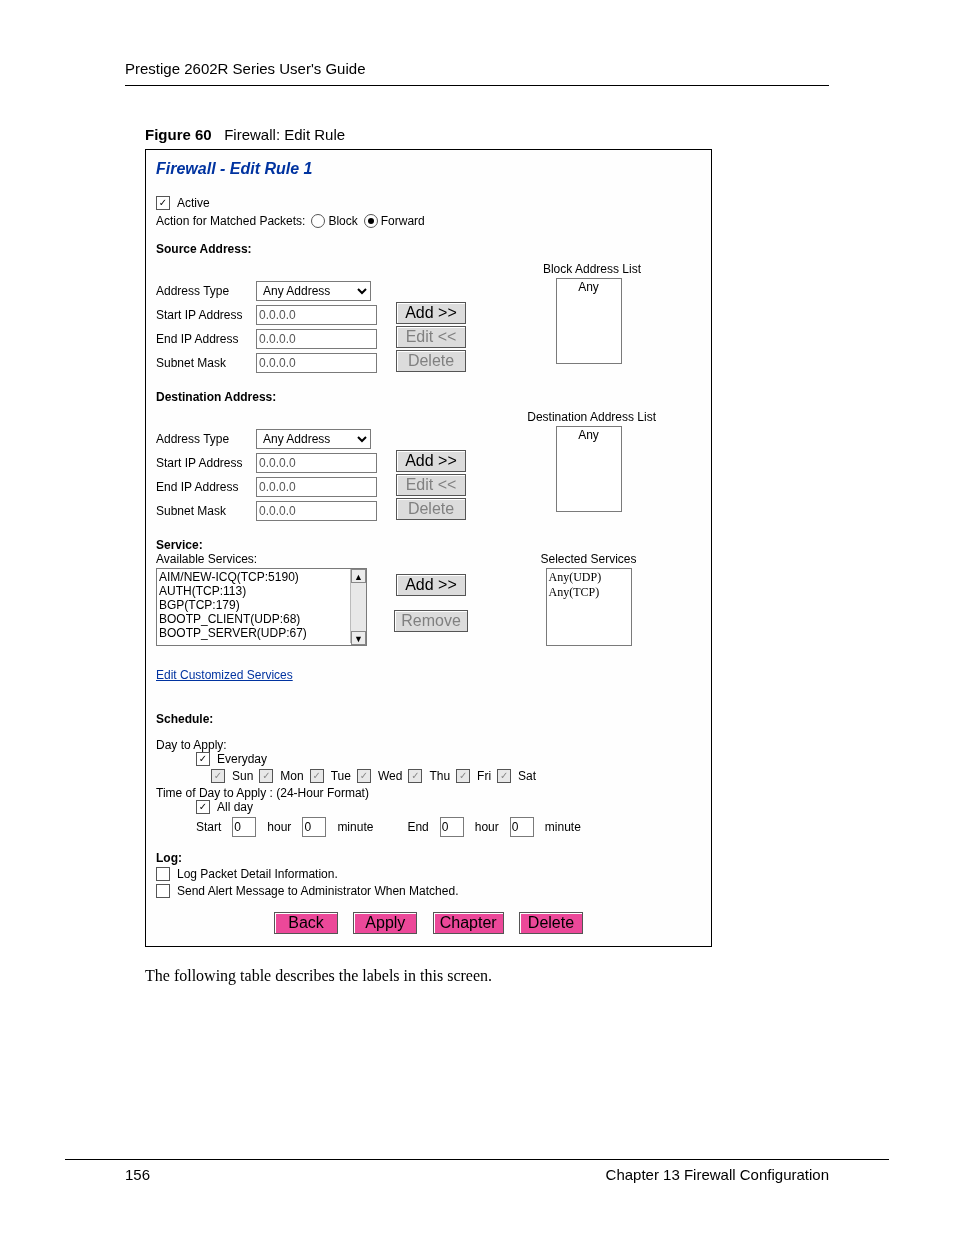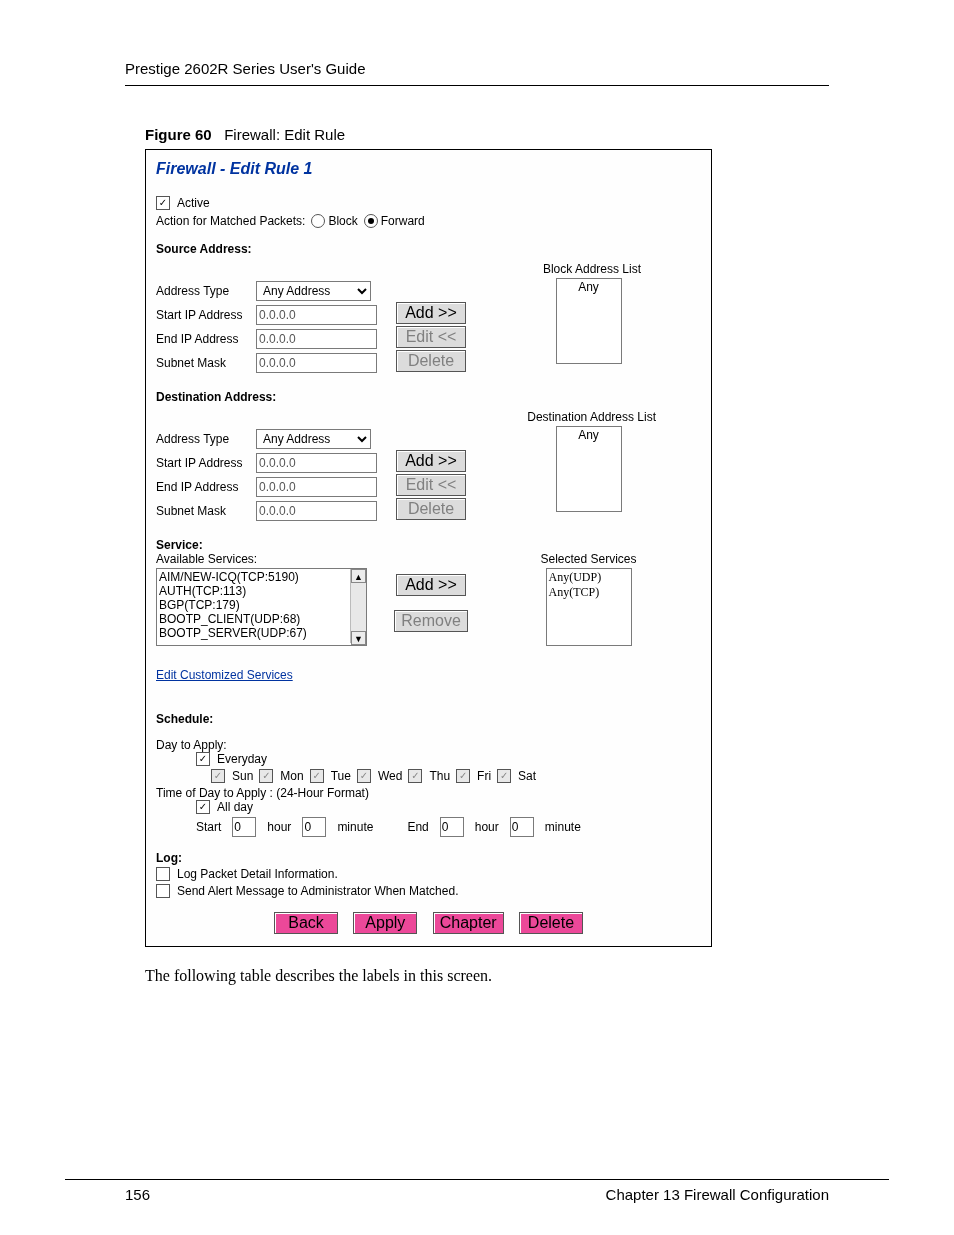--- a/index.html
+++ b/index.html
@@ -88,21 +88,21 @@
     line-height:14px; border:1px solid #888; background:#ececec; box-sizing:border-box; }
   .svc-row{display:flex;}
   .link { color:#0033A0; text-decoration: underline; }
   .time-in { width:20px; height:18px; border:1px solid #7a7a7a; font-size:12px; padding:0 1px; text-align:left;}
   .indent { margin-left: 40px; }
   .indent2 { margin-left: 55px; }
   .btn-row { text-align:center; margin-top:14px; }
   .btn-row .btn { min-width:50px; margin: 0 6px; background:#ec4899;}
   .following { margin: 20px 0 0 80px; font-family: "Times New Roman", serif; font-size:16px; }
   .footer {
-    position:absolute; bottom:32px; left:65px; right:65px;
+    position:absolute; bottom:52px; left:65px; right:65px;
     display:flex; justify-content:space-between;
     border-top:1px solid #000; padding: 6px 60px 0 60px;
     font-size:15px;
     gap:38px;
   }
   .lab { margin-left:3px; }
 </style>
 </head>
 <body>
 <div class="page">

